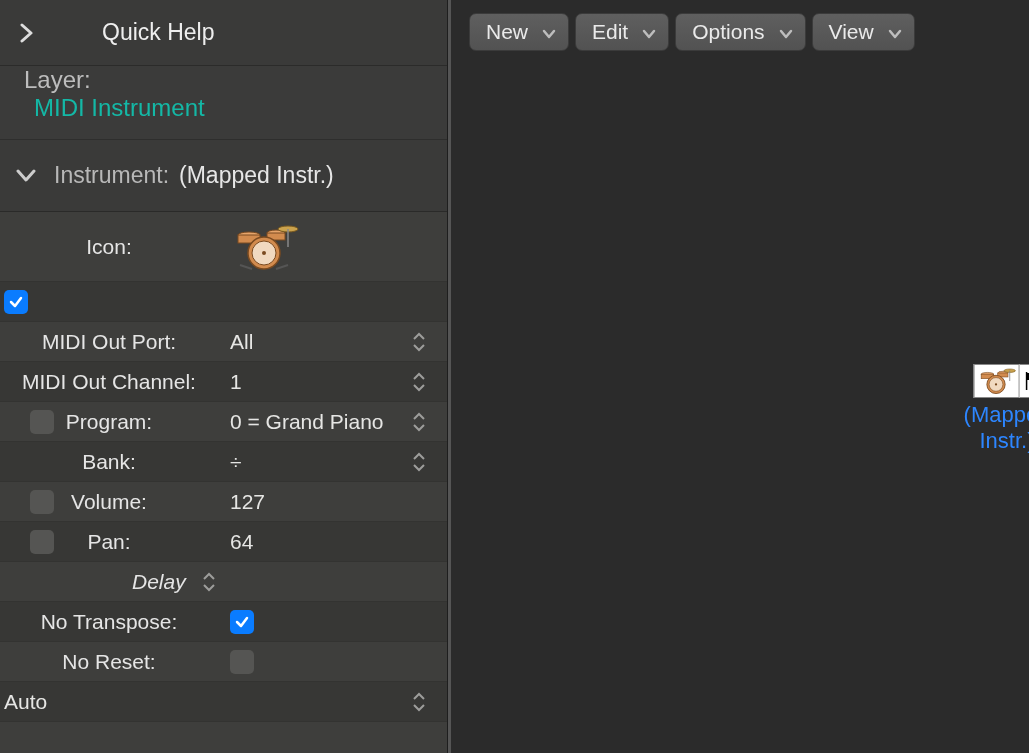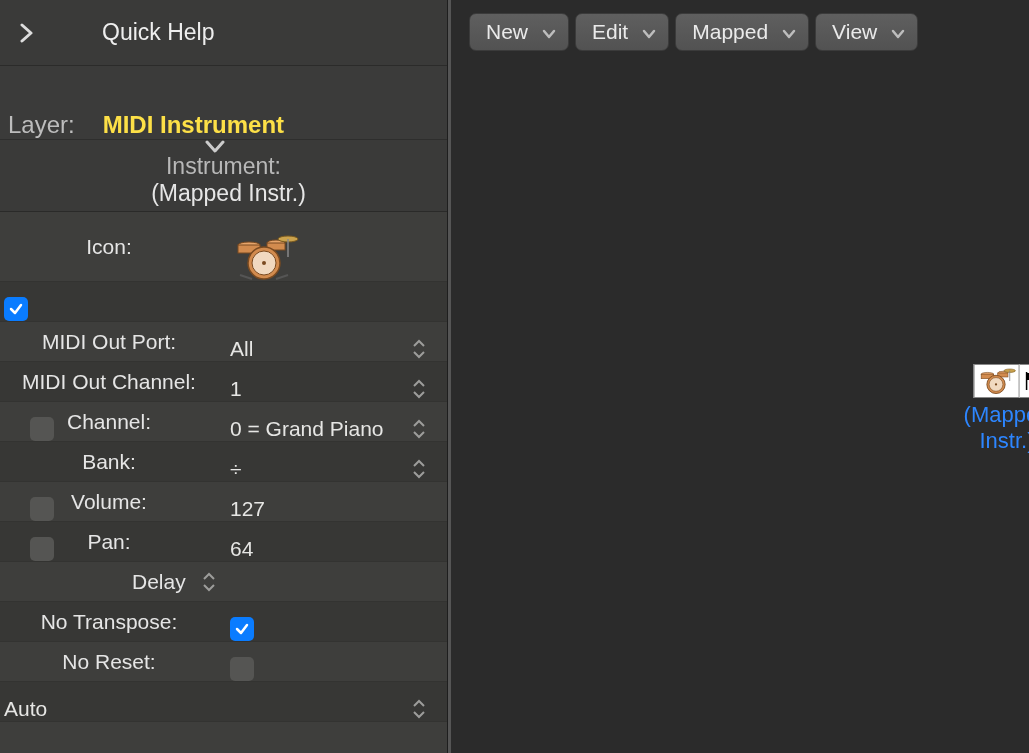--- a/index.html
+++ b/index.html
@@ -35,39 +35,39 @@
   .section-header .chev {
     width: 20px;
     display: inline-flex;
     justify-content: center;
     margin-right: 18px;
   }
 
   .layer-row {
     height: 74px;
     display: flex;
-    align-items: flex-end;
-    padding: 0 8px;
+    align-items: flex-start;
+    padding: 0 24px;
     font-size: 24px;
     color: #bdbdbd;
     border-bottom: 1px solid #2e2e2d;
     background: #3b3b3a;
-  }
-  .layer-row .val { color: #fde047; margin-left: 28px; font-weight: bold; }
+    flex-direction: column;
+  }
+  .layer-row .val { color: #14b8a6; margin-left: 10px; }
 
   .instr-row {
     height: 72px;
     display: flex;
     align-items: center;
     padding: 0 16px;
     font-size: 23px;
     color: #b8b8b8;
     border-bottom: 1px solid #2a2a29;
     background: #3a3a39;
-    flex-direction: column;
   }
   .instr-row .chev { width: 20px; display: inline-flex; justify-content: center; margin-right: 18px; }
   .instr-row .val { color: #e6e6e6; margin-left: 10px; }
 
   .props {
     flex: 1;
     background: #3e3e3c;
   }
   .prop-row {
     display: flex;
@@ -83,21 +83,21 @@
     width: 226px;
     text-align: center;
     color: #e5e5e5;
     padding-right: 8px;
     white-space: nowrap;
   }
   .prop-value {
     flex: 1;
     color: #e6e6e4;
     display: flex;
-    align-items: flex-end;
+    align-items: center;
     position: relative;
     padding-left: 4px;
     height: 100%;
   }
   .leading-checkbox {
     position: absolute;
     left: -196px;
   }
 
   .checkbox {
@@ -119,21 +119,21 @@
     flex-direction: column;
     align-items: center;
     justify-content: center;
     color: #9d9d9b;
   }
   .stepper svg { display: block; }
 
   .delay-row {
     justify-content: flex-start;
   }
-  .delay-row .prop-label { width: auto; padding-left: 132px; }
+  .delay-row .prop-label { width: auto; padding-left: 132px; font-style: italic; }
   .delay-row .inline-stepper { margin-left: 8px; display:inline-flex; }
 
   
   .right-panel {
     flex: 1;
     height: 100%;
     background: #2b2b2b;
     display: flex;
     flex-direction: column;
     border-left: 3px solid #555;
@@ -283,21 +283,21 @@
         <span class="stepper">
           <svg width="14" height="22" viewBox="0 0 14 22">
               <path d="M2 8 L7 3 L12 8" stroke="#9d9d9b" stroke-width="2" fill="none"></path>
               <path d="M2 14 L7 19 L12 14" stroke="#9d9d9b" stroke-width="2" fill="none"></path>
             </svg>
         </span>
       </div>
     </div>
 
     <div class="prop-row">
-      <div class="prop-label">Channel:</div>
+      <div class="prop-label">Program:</div>
       <div class="prop-value">
         <span class="checkbox leading-checkbox"></span>
         <span>0 = Grand Piano</span>
         <span class="stepper">
           <svg width="14" height="22" viewBox="0 0 14 22">
               <path d="M2 8 L7 3 L12 8" stroke="#9d9d9b" stroke-width="2" fill="none"></path>
               <path d="M2 14 L7 19 L12 14" stroke="#9d9d9b" stroke-width="2" fill="none"></path>
             </svg>
         </span>
       </div>
@@ -387,21 +387,21 @@
     </div>
     <div class="menu-btn">
       <span>Edit</span>
       <span class="caret">
         <svg width="14" height="10" viewBox="0 0 14 10">
             <path d="M2 2 L7 8 L12 2" stroke="#bdbdbd" stroke-width="2.5" fill="none" stroke-linecap="round" stroke-linejoin="round"></path>
           </svg>
       </span>
     </div>
     <div class="menu-btn">
-      <span>Mapped</span>
+      <span>Options</span>
       <span class="caret">
         <svg width="14" height="10" viewBox="0 0 14 10">
             <path d="M2 2 L7 8 L12 2" stroke="#bdbdbd" stroke-width="2.5" fill="none" stroke-linecap="round" stroke-linejoin="round"></path>
           </svg>
       </span>
     </div>
     <div class="menu-btn">
       <span>View</span>
       <span class="caret">
         <svg width="14" height="10" viewBox="0 0 14 10">

